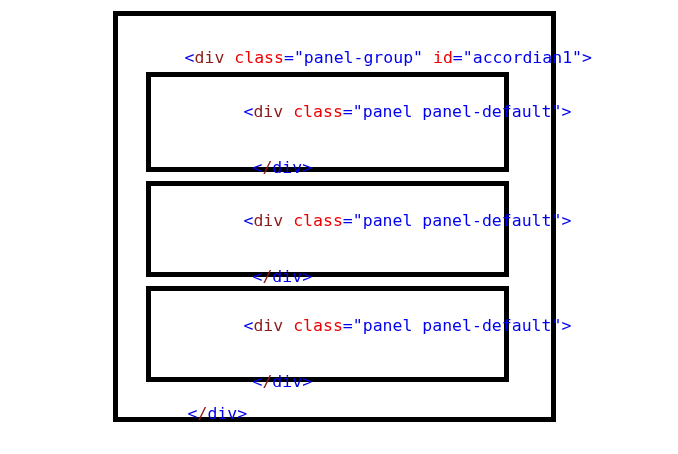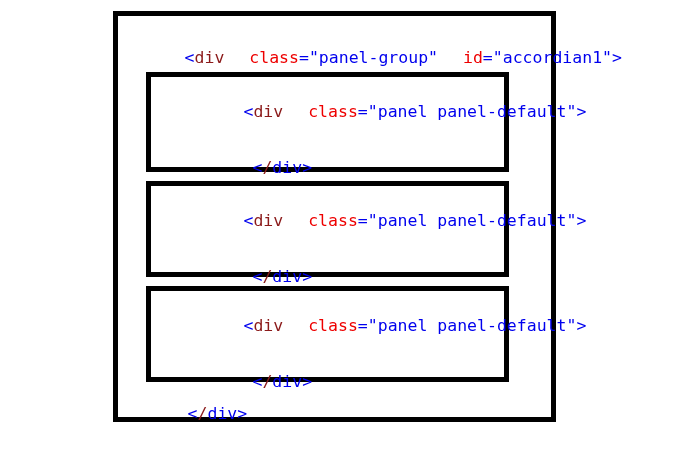--- a/index.html
+++ b/index.html
@@ -33,21 +33,21 @@
   .panel-1 { top: 56px;  height: 100px; }
   .panel-2 { top: 165px; height: 96px; }
   .panel-3 { top: 270px; height: 96px; }
   .code-line { position: absolute; white-space: pre; }
   .outer-open  { left: 7px;  top: 13px; }
   .outer-close { left: 10px; top: 369px; }
   .panel-open  { left: 13px; top: 6px; }
   .panel-close { left: 22px; top: 62px; }
   .delim  { color: var(--blue, #0000ee); }
   .tag    { color: var(--maroon, #8b1a1a); }
-  .attr   { color: var(--red, #ee0000); margin-left: 15px; }
+  .attr   { color: var(--red, #ee0000); }
   .value  { color: var(--blue, #0000ee); }
 </style>
 </head>
 <body>
 
 <div class="canvas">
   <div class="outer-box">
 
     <div class="code-line outer-open">
       <span class="delim">&lt;</span><span class="tag">div</span><span> </span><span class="attr">class</span><span class="value">="panel-group"</span><span> </span><span class="attr">id</span><span class="value">="accordian1"</span><span class="delim">&gt;</span>

